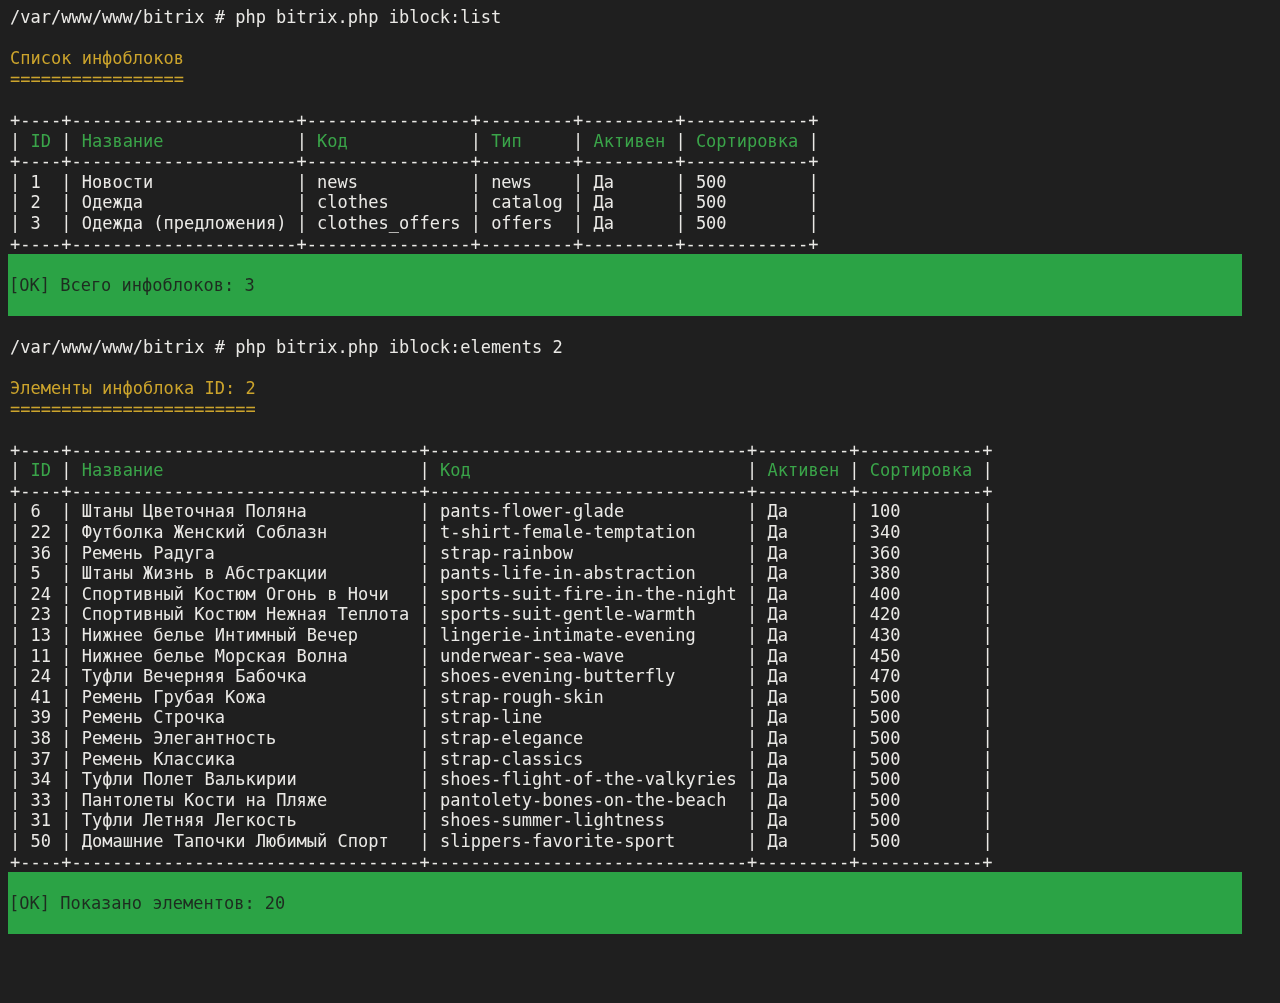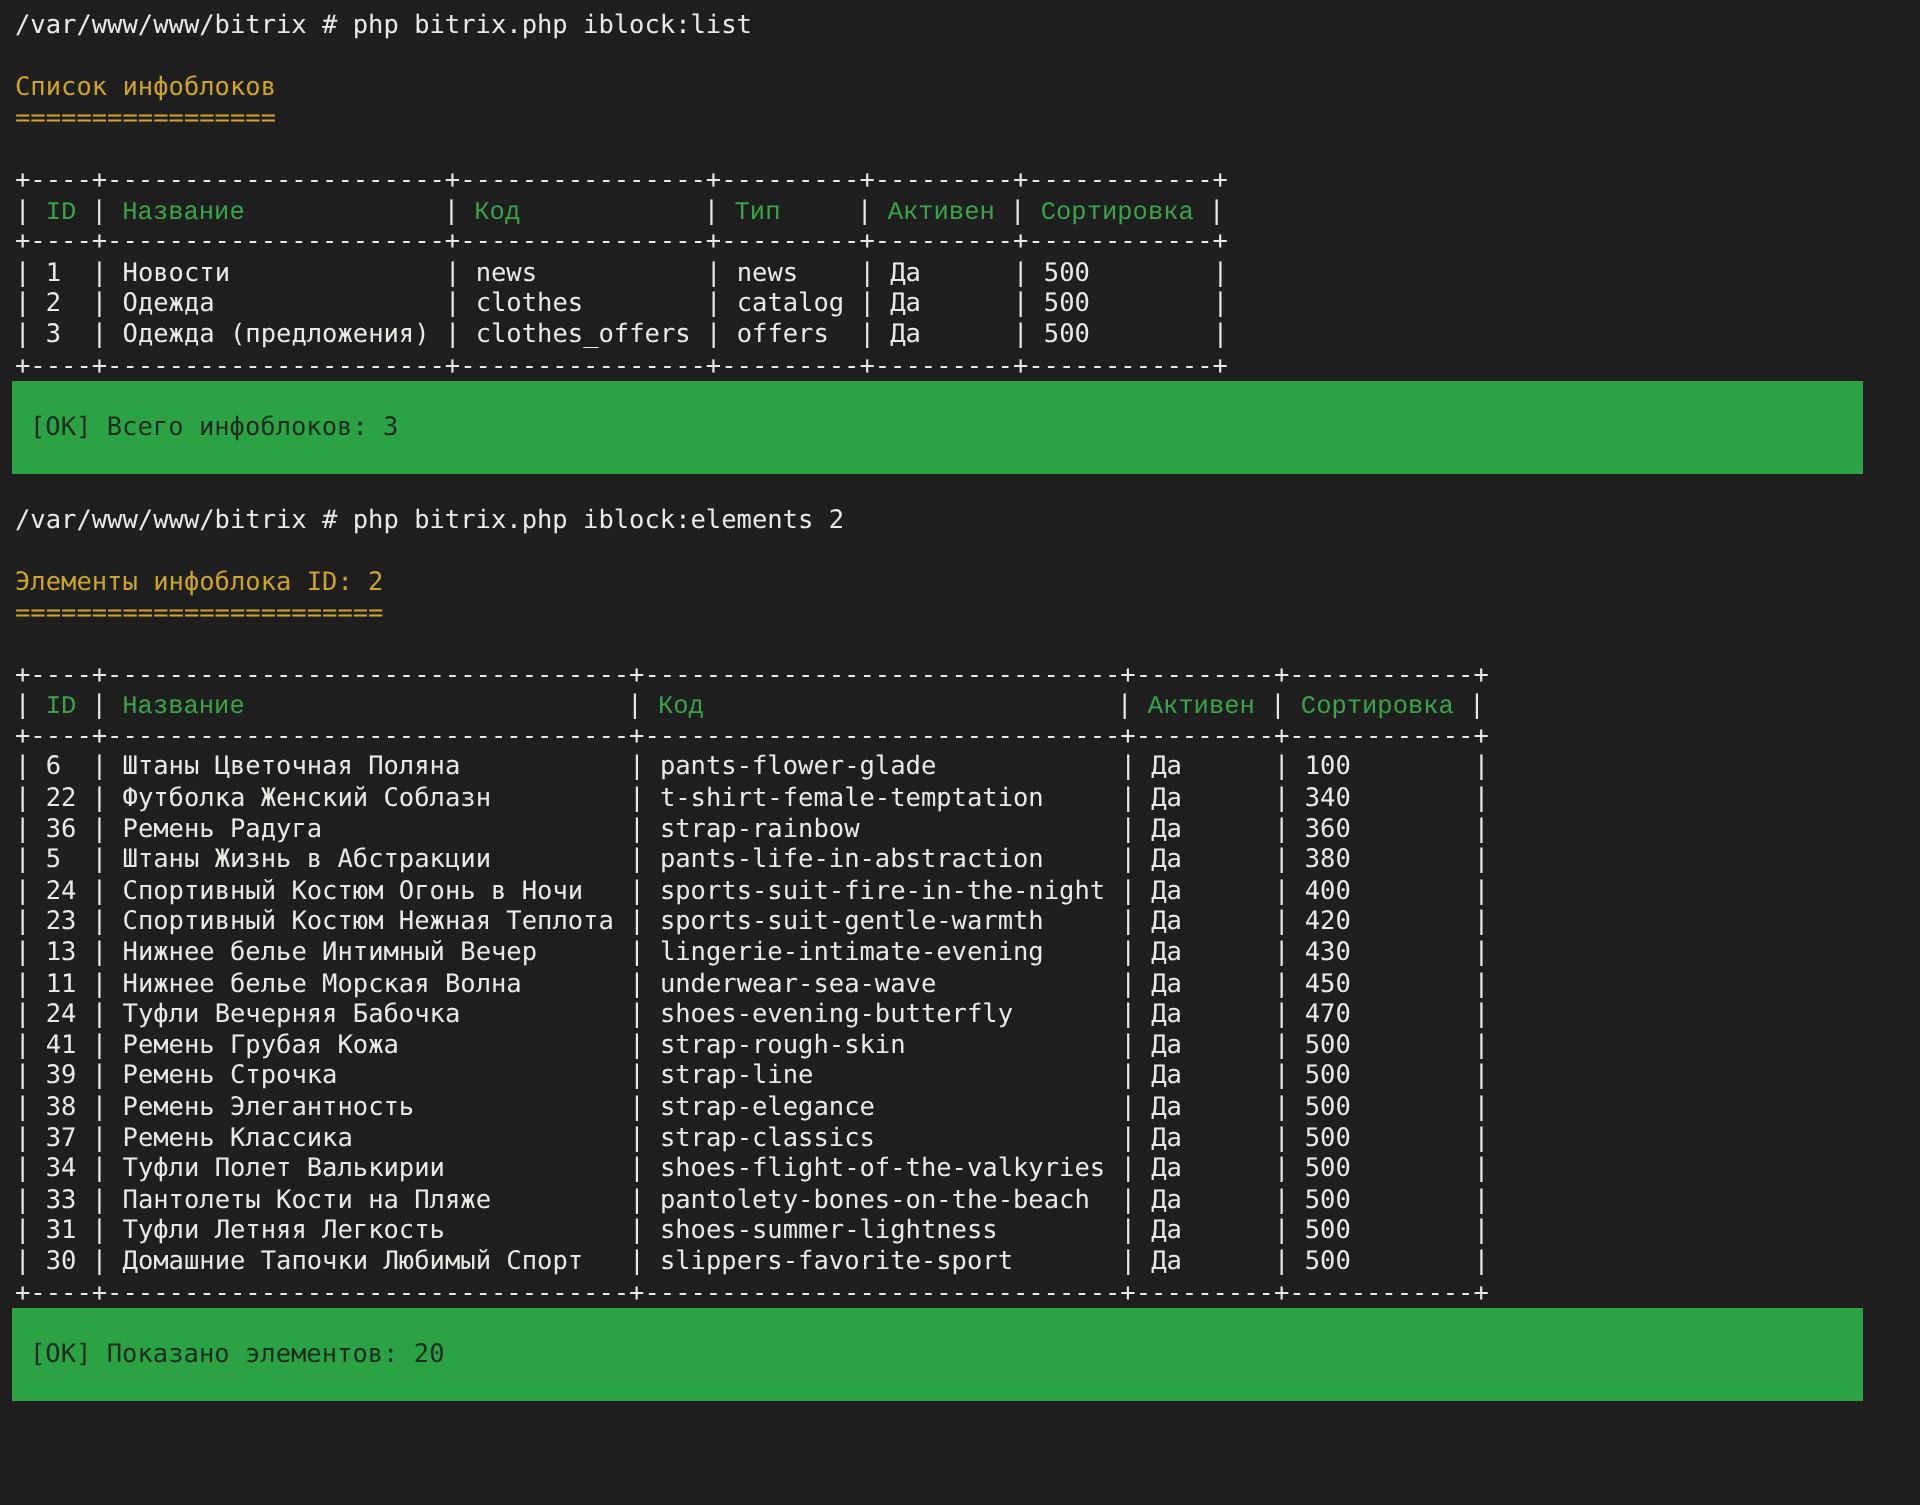--- a/index.html
+++ b/index.html
@@ -22,30 +22,30 @@
   pre.line {
     font-family: inherit;
     font-size: inherit;
     line-height: inherit;
     white-space: pre;
     height: 20.6px;
     overflow: visible;
   }
   .cmd   { color: var(--fg, #eae9e6); }
   .heading { color: var(--yellow, #cca42c); }
-  span.th { color: var(--green, #3aa449); font-family: Liberation Mono, monospace; }
+  span.th { color: var(--green, #3aa449); }
   .banner {
     margin-left: -2px;
     width: 1234px;
     height: 62px;
     background: var(--banner-bg, #2ba345);
     color: var(--banner-fg, #1e2c20);
     display: flex;
     align-items: center;
-    padding-left: 12px;
+    padding-left: 1px;
     white-space: pre;
   }
 </style>
 </head>
 <body>
 
 <div class="terminal">
 
   <pre class="line cmd">/var/www/www/bitrix # php bitrix.php iblock:list</pre>
   <pre class="line"></pre>
@@ -87,19 +87,19 @@
       <pre class="line"><span>|</span><span> 13 </span><span>|</span><span> Нижнее белье Интимный Вечер      </span><span>|</span><span> lingerie-intimate-evening     </span><span>|</span><span> Да      </span><span>|</span><span> 430        </span><span>|</span></pre>
       <pre class="line"><span>|</span><span> 11 </span><span>|</span><span> Нижнее белье Морская Волна       </span><span>|</span><span> underwear-sea-wave            </span><span>|</span><span> Да      </span><span>|</span><span> 450        </span><span>|</span></pre>
       <pre class="line"><span>|</span><span> 24 </span><span>|</span><span> Туфли Вечерняя Бабочка           </span><span>|</span><span> shoes-evening-butterfly       </span><span>|</span><span> Да      </span><span>|</span><span> 470        </span><span>|</span></pre>
       <pre class="line"><span>|</span><span> 41 </span><span>|</span><span> Ремень Грубая Кожа               </span><span>|</span><span> strap-rough-skin              </span><span>|</span><span> Да      </span><span>|</span><span> 500        </span><span>|</span></pre>
       <pre class="line"><span>|</span><span> 39 </span><span>|</span><span> Ремень Строчка                   </span><span>|</span><span> strap-line                    </span><span>|</span><span> Да      </span><span>|</span><span> 500        </span><span>|</span></pre>
       <pre class="line"><span>|</span><span> 38 </span><span>|</span><span> Ремень Элегантность              </span><span>|</span><span> strap-elegance                </span><span>|</span><span> Да      </span><span>|</span><span> 500        </span><span>|</span></pre>
       <pre class="line"><span>|</span><span> 37 </span><span>|</span><span> Ремень Классика                  </span><span>|</span><span> strap-classics                </span><span>|</span><span> Да      </span><span>|</span><span> 500        </span><span>|</span></pre>
       <pre class="line"><span>|</span><span> 34 </span><span>|</span><span> Туфли Полет Валькирии            </span><span>|</span><span> shoes-flight-of-the-valkyries </span><span>|</span><span> Да      </span><span>|</span><span> 500        </span><span>|</span></pre>
       <pre class="line"><span>|</span><span> 33 </span><span>|</span><span> Пантолеты Кости на Пляже         </span><span>|</span><span> pantolety-bones-on-the-beach  </span><span>|</span><span> Да      </span><span>|</span><span> 500        </span><span>|</span></pre>
       <pre class="line"><span>|</span><span> 31 </span><span>|</span><span> Туфли Летняя Легкость            </span><span>|</span><span> shoes-summer-lightness        </span><span>|</span><span> Да      </span><span>|</span><span> 500        </span><span>|</span></pre>
-      <pre class="line"><span>|</span><span> 30 </span><span>|</span><span> Домашние Тапочки Любимый Спорт   </span><span>|</span><span> slippers-favorite-sport       </span><span>|</span><span> Да      </span><span>|</span><span> 500        </span><span>|</span></pre>
+      <pre class="line"><span>|</span><span> 50 </span><span>|</span><span> Домашние Тапочки Любимый Спорт   </span><span>|</span><span> slippers-favorite-sport       </span><span>|</span><span> Да      </span><span>|</span><span> 500        </span><span>|</span></pre>
       <pre class="line"><span>+----+----------------------------------+-------------------------------+---------+------------+</span></pre>
     </div>
 
   <div class="banner"><span>[OK] Показано элементов: 20</span></div>
 
 </div>
 
 </body></html>

